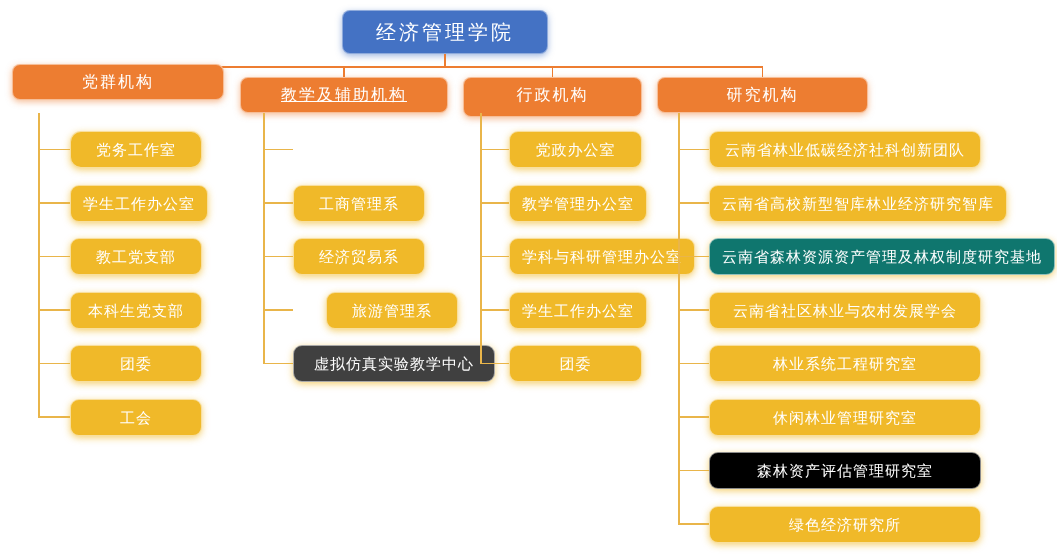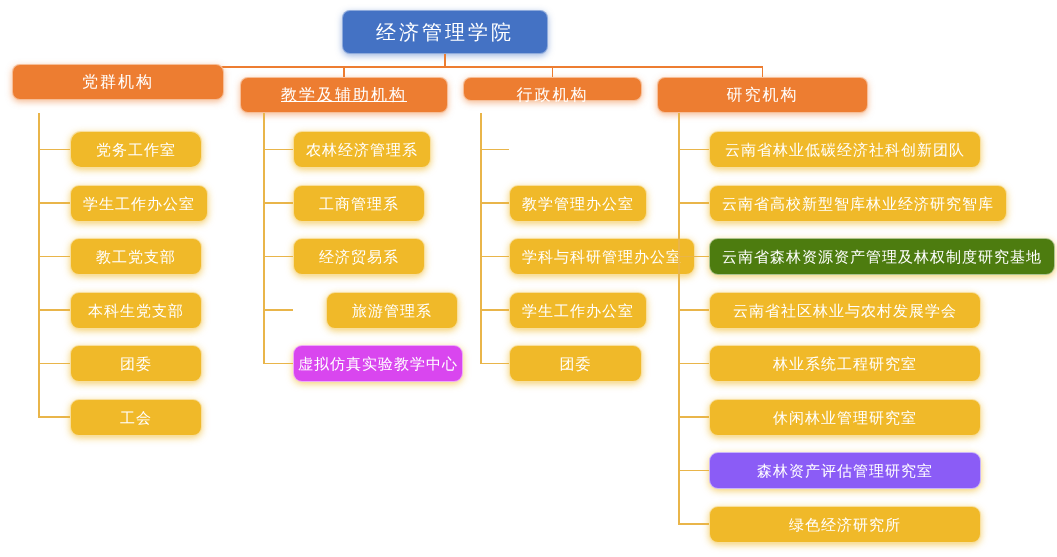--- a/index.html
+++ b/index.html
@@ -62,51 +62,51 @@
     <div class="node child" style="left: 70px; top: 238px; min-width: 132px; height: 37px; line-height: 35px; padding: 0px 12px; background: rgb(240, 185, 41);">教工党支部</div>
     <div class="hline" style="left: 38px; top: 309.25px; width: 32px; background: rgb(233, 181, 74);"></div>
     <div class="node child" style="left: 70px; top: 291.5px; min-width: 132px; height: 37px; line-height: 35px; padding: 0px 12px; background: rgb(240, 185, 41);">本科生党支部</div>
     <div class="hline" style="left: 38px; top: 362.75px; width: 32px; background: rgb(233, 181, 74);"></div>
     <div class="node child" style="left: 70px; top: 345px; min-width: 132px; height: 37px; line-height: 35px; padding: 0px 12px; background: rgb(240, 185, 41);">团委</div>
     <div class="hline" style="left: 38px; top: 416.25px; width: 32px; background: rgb(233, 181, 74);"></div>
     <div class="node child" style="left: 70px; top: 398.5px; min-width: 132px; height: 37px; line-height: 35px; padding: 0px 12px; background: rgb(240, 185, 41);">工会</div>
     <div class="node branch" style="left: 240px; top: 77px; width: 208px; height: 36px; line-height: 34px; background: rgb(237, 125, 49); text-decoration: underline;">教学及辅助机构</div>
     <div class="vline" style="left: 263px; top: 113px; height: 250.5px; background: rgb(233, 181, 74);"></div>
     <div class="hline" style="left: 263px; top: 148.75px; width: 30px; background: rgb(233, 181, 74);"></div>
-    <div class="node child" style="left: 293px; top: 131px; min-width: 132px; height: 37px; line-height: 35px; padding: 0px 12px; background: rgb(240, 185, 41);">农林经济管理系</div>
     <div class="hline" style="left: 263px; top: 202.25px; width: 30px; background: rgb(233, 181, 74);"></div>
     <div class="node child" style="left: 293px; top: 184.5px; min-width: 132px; height: 37px; line-height: 35px; padding: 0px 12px; background: rgb(240, 185, 41);">工商管理系</div>
     <div class="hline" style="left: 263px; top: 255.75px; width: 30px; background: rgb(233, 181, 74);"></div>
     <div class="node child" style="left: 293px; top: 238px; min-width: 132px; height: 37px; line-height: 35px; padding: 0px 12px; background: rgb(240, 185, 41);">经济贸易系</div>
     <div class="hline" style="left: 263px; top: 309.25px; width: 30px; background: rgb(233, 181, 74);"></div>
     <div class="node child" style="left: 293px; top: 291.5px; min-width: 132px; height: 37px; line-height: 35px; padding: 0px 12px; background: rgb(240, 185, 41); margin-left: 33px;">旅游管理系</div>
     <div class="hline" style="left: 263px; top: 362.75px; width: 30px; background: rgb(233, 181, 74);"></div>
-    <div class="node child" style="left: 293px; top: 345px; min-width: 132px; height: 37px; line-height: 35px; padding: 0px 4px; background: #d946ef;">虚拟仿真实验教学中心</div>
-    <div class="node branch" style="left: 463px; top: 77px; width: 179px; height: 24px; line-height: 34px; background: rgb(237, 125, 49);">行政机构</div>
+    <div class="node child" style="left: 293px; top: 345px; min-width: 132px; height: 37px; line-height: 35px; padding: 0px 20px; background: #404040;">虚拟仿真实验教学中心</div>
+    <div class="node branch" style="left: 463px; top: 77px; width: 179px; height: 40px; line-height: 34px; background: rgb(237, 125, 49);">行政机构</div>
     <div class="vline" style="left: 480px; top: 113px; height: 250.5px; background: rgb(233, 181, 74);"></div>
     <div class="hline" style="left: 480px; top: 148.75px; width: 29px; background: rgb(233, 181, 74);"></div>
+    <div class="node child" style="left: 509px; top: 131px; min-width: 133px; height: 37px; line-height: 35px; padding: 0px 12px; background: rgb(240, 185, 41);">党政办公室</div>
     <div class="hline" style="left: 480px; top: 202.25px; width: 29px; background: rgb(233, 181, 74);"></div>
     <div class="node child" style="left: 509px; top: 184.5px; min-width: 133px; height: 37px; line-height: 35px; padding: 0px 12px; background: rgb(240, 185, 41);">教学管理办公室</div>
     <div class="hline" style="left: 480px; top: 255.75px; width: 29px; background: rgb(233, 181, 74);"></div>
     <div class="node child" style="left: 509px; top: 238px; min-width: 133px; height: 37px; line-height: 35px; padding: 0px 12px; background: rgb(240, 185, 41);">学科与科研管理办公室</div>
     <div class="hline" style="left: 480px; top: 309.25px; width: 29px; background: rgb(233, 181, 74);"></div>
     <div class="node child" style="left: 509px; top: 291.5px; min-width: 133px; height: 37px; line-height: 35px; padding: 0px 12px; background: rgb(240, 185, 41);">学生工作办公室</div>
     <div class="hline" style="left: 480px; top: 362.75px; width: 29px; background: rgb(233, 181, 74);"></div>
     <div class="node child" style="left: 509px; top: 345px; min-width: 133px; height: 37px; line-height: 35px; padding: 0px 12px; background: rgb(240, 185, 41);">团委</div>
     <div class="node branch" style="left: 657px; top: 77px; width: 211px; height: 36px; line-height: 34px; background: rgb(237, 125, 49);">研究机构</div>
     <div class="vline" style="left: 678px; top: 113px; height: 411px; background: rgb(233, 181, 74);"></div>
     <div class="hline" style="left: 678px; top: 148.75px; width: 31px; background: rgb(233, 181, 74);"></div>
     <div class="node child" style="left: 709px; top: 131px; min-width: 272px; height: 37px; line-height: 35px; padding: 0px 12px; background: rgb(240, 185, 41);">云南省林业低碳经济社科创新团队</div>
     <div class="hline" style="left: 678px; top: 202.25px; width: 31px; background: rgb(233, 181, 74);"></div>
     <div class="node child" style="left: 709px; top: 184.5px; min-width: 272px; height: 37px; line-height: 35px; padding: 0px 12px; background: rgb(240, 185, 41);">云南省高校新型智库林业经济研究智库</div>
     <div class="hline" style="left: 678px; top: 255.75px; width: 31px; background: rgb(233, 181, 74);"></div>
-    <div class="node child" style="left: 709px; top: 238px; min-width: 272px; height: 37px; line-height: 35px; padding: 0px 12px; background: #4d7c0f;">云南省森林资源资产管理及林权制度研究基地</div>
+    <div class="node child" style="left: 709px; top: 238px; min-width: 272px; height: 37px; line-height: 35px; padding: 0px 12px; background: #0f766e;">云南省森林资源资产管理及林权制度研究基地</div>
     <div class="hline" style="left: 678px; top: 309.25px; width: 31px; background: rgb(233, 181, 74);"></div>
     <div class="node child" style="left: 709px; top: 291.5px; min-width: 272px; height: 37px; line-height: 35px; padding: 0px 12px; background: rgb(240, 185, 41);">云南省社区林业与农村发展学会</div>
     <div class="hline" style="left: 678px; top: 362.75px; width: 31px; background: rgb(233, 181, 74);"></div>
     <div class="node child" style="left: 709px; top: 345px; min-width: 272px; height: 37px; line-height: 35px; padding: 0px 12px; background: rgb(240, 185, 41);">林业系统工程研究室</div>
     <div class="hline" style="left: 678px; top: 416.25px; width: 31px; background: rgb(233, 181, 74);"></div>
     <div class="node child" style="left: 709px; top: 398.5px; min-width: 272px; height: 37px; line-height: 35px; padding: 0px 12px; background: rgb(240, 185, 41);">休闲林业管理研究室</div>
     <div class="hline" style="left: 678px; top: 469.75px; width: 31px; background: rgb(233, 181, 74);"></div>
-    <div class="node child" style="left: 709px; top: 452px; min-width: 272px; height: 37px; line-height: 35px; padding: 0px 12px; background: #8b5cf6;">森林资产评估管理研究室</div>
+    <div class="node child" style="left: 709px; top: 452px; min-width: 272px; height: 37px; line-height: 35px; padding: 0px 12px; background: #000000;">森林资产评估管理研究室</div>
     <div class="hline" style="left: 678px; top: 523.25px; width: 31px; background: rgb(233, 181, 74);"></div>
     <div class="node child" style="left: 709px; top: 505.5px; min-width: 272px; height: 37px; line-height: 35px; padding: 0px 12px; background: rgb(240, 185, 41);">绿色经济研究所</div>
   </div>
 
 </body></html>

